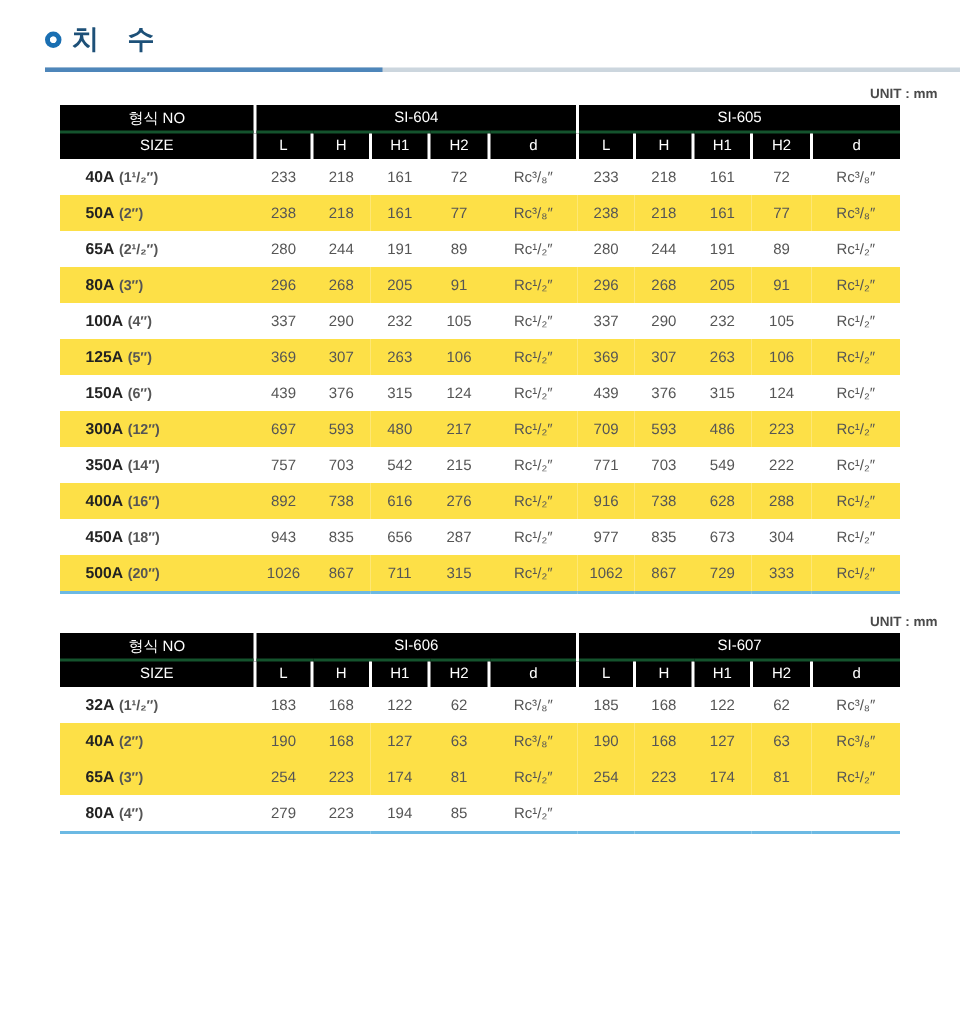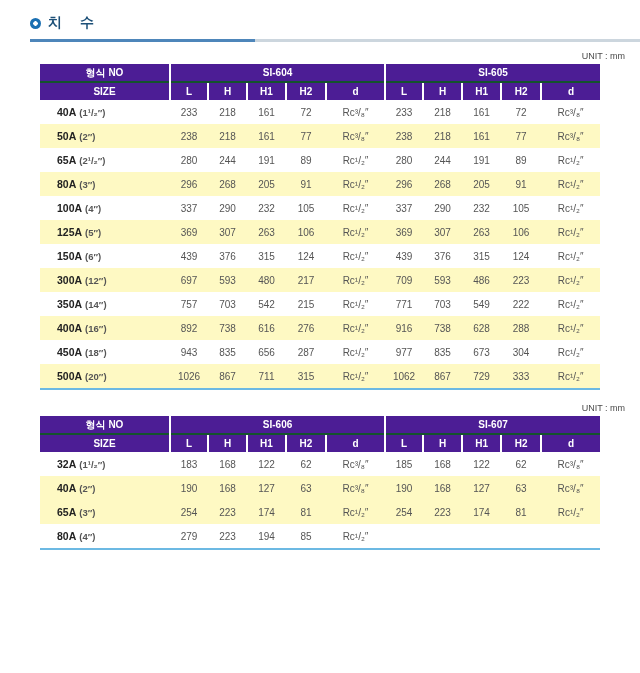--- a/index.html
+++ b/index.html
@@ -1,36 +1,36 @@
 <!DOCTYPE html>
 <html><head>
 <meta charset="utf-8">
 <style>
   html,body{margin:0;padding:0;background:#fff;}
   body{width:640px;height:673px;font-family:"Liberation Sans",sans-serif;overflow:hidden;}
 
   .title-row{display:flex;align-items:center;gap:7px;margin:14px 0 0 30px;}
   .bullet{width:11px;height:11px;border-radius:50%;
           background:radial-gradient(circle at 50% 50%, #ffffff 0 2px, #1a6fb2 2.5px);}
-  .page-title{font-size:14px;font-weight:bold;color:#1d5078;letter-spacing:7px;}
+  .page-title{font-size:18px;font-weight:bold;color:#1d5078;letter-spacing:7px;}
 
   .rule{position:relative;margin:7px 0 0 30px;width:610px;height:3px;background:#ccd6de;}
   .rule .accent{position:absolute;left:0;top:0;height:3px;width:225px;background:#4e86ba;}
 
-  .unit{width:585px;margin:9px 0 3px 40px;text-align:right;font-size:9px;color:#4a4a4a;}
+  .unit{width:585px;margin:9px 0 3px 40px;text-align:right;font-size:9px;color:#4a4a4a;font-weight:bold;}
   .unit.second{margin-top:13px;}
 
   table{border-collapse:collapse;table-layout:fixed;width:560px;margin-left:40px;
         border-bottom:2px solid #6cb9e3;}
-  thead th{background:#4c1d95;color:#ffffff;font-size:10px;font-weight:bold;
+  thead th{background:#000000;color:#ffffff;font-size:10px;font-weight:normal;
            height:17px;padding:0;border-left:2px solid #ffffff;}
   thead th:first-child{border-left:none;}
   thead tr.sub th{border-top:2px solid #14532d;}
   tbody td{height:24px;padding:0;font-size:10px;color:#555;text-align:center;}
-  tbody tr.alt{background:#fef9c3;}
+  tbody tr.alt{background:#fde047;}
   td.size-cell{text-align:left;padding-left:17px;}
   td.size-cell b{font-size:10.5px;color:#222;font-weight:bold;text-align:right;}
   td.size-cell span{font-size:9.5px;color:#555;margin-left:3px;font-weight:bold;}
 </style>
 </head>
 <body>
 
 <div class="title-row">
   <span class="bullet"></span>
   <span class="page-title">치  수</span>

